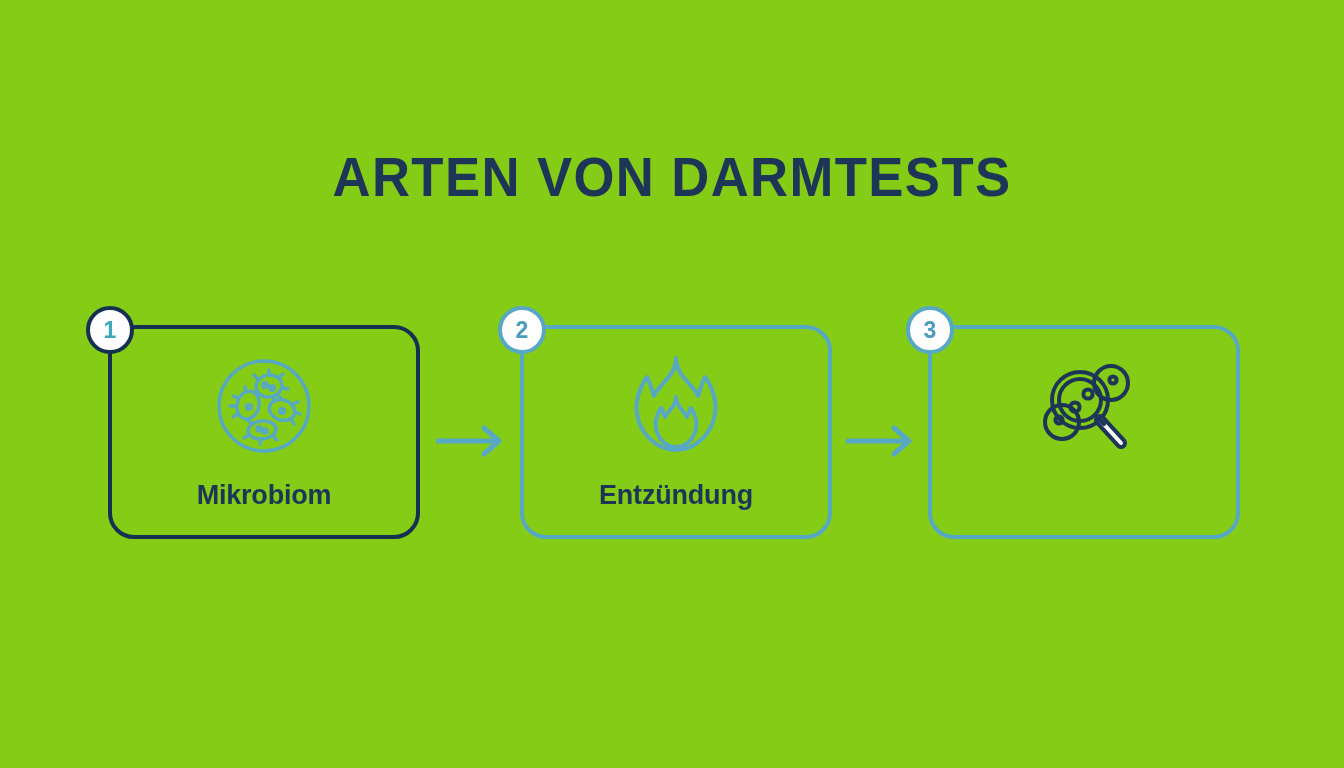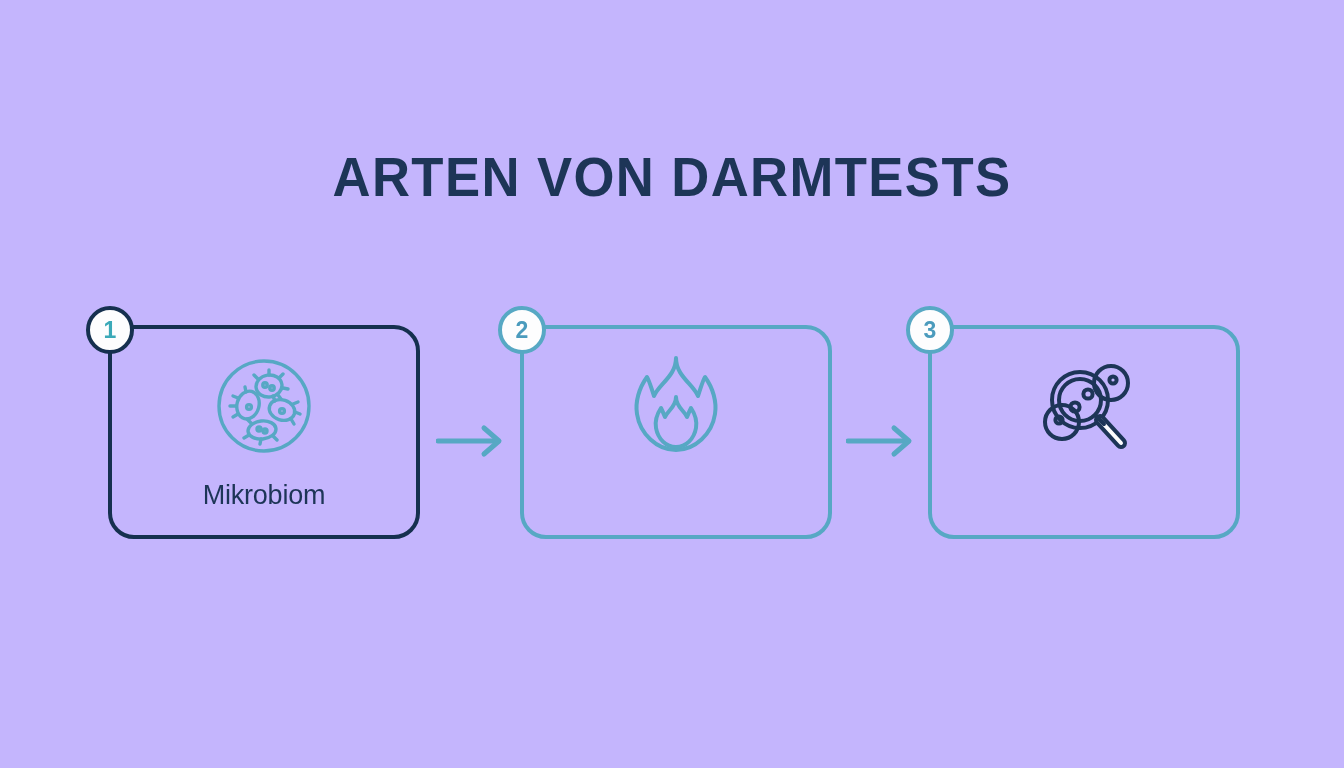--- a/index.html
+++ b/index.html
@@ -14,21 +14,21 @@
     overflow: hidden;
     position: relative;
   }
 
   .canvas {
     position: absolute;
     left: 0;
     top: 0;
     width: 1344px;
     height: 768px;
-    background: #c4b5fd;
+    background: #84cc16;
   }
 
   
   .title {
     position: absolute;
     left: 0;
     top: 146px;
     width: 1344px;
     text-align: center;
     font-family: "Liberation Sans Narrow", "Liberation Sans", sans-serif;
@@ -98,21 +98,21 @@
     height: 110px;
   }
 
   .card-label {
     position: absolute;
     left: 0;
     bottom: 24px;
     width: 100%;
     text-align: center;
     font-size: 27px;
-    font-weight: normal;
+    font-weight: bold;
     color: #1d3557;
     letter-spacing: -0.2px;
   }
 
   
   .arrow {
     position: absolute;
     top: 103px;
     width: 72px;
     height: 36px;
@@ -187,20 +187,21 @@
                    C 40 62, 39 60, 38 58
                    C 34 64, 32 72, 33 78
                    C 35 89, 43 97, 53 97
                    C 63 97, 71 89, 73 78
                    C 74 72, 72 64, 68 58
                    C 67 60, 66 62, 64 67
                    C 61 60, 53 57, 53 47 Z"></path>
         </svg>
       </div>
 
+      <div class="card-label">Entzündung</div>
     </div>
 
     <div class="arrow a2">
       <svg width="72" height="36" viewBox="0 0 72 36" fill="none" stroke="#57a8c4" stroke-width="5" stroke-linecap="round" stroke-linejoin="round">
         <path d="M2 18 L62 18"></path>
         <path d="M48 5 L63 18 L48 31"></path>
       </svg>
     </div>
 
     <div class="card c3">

